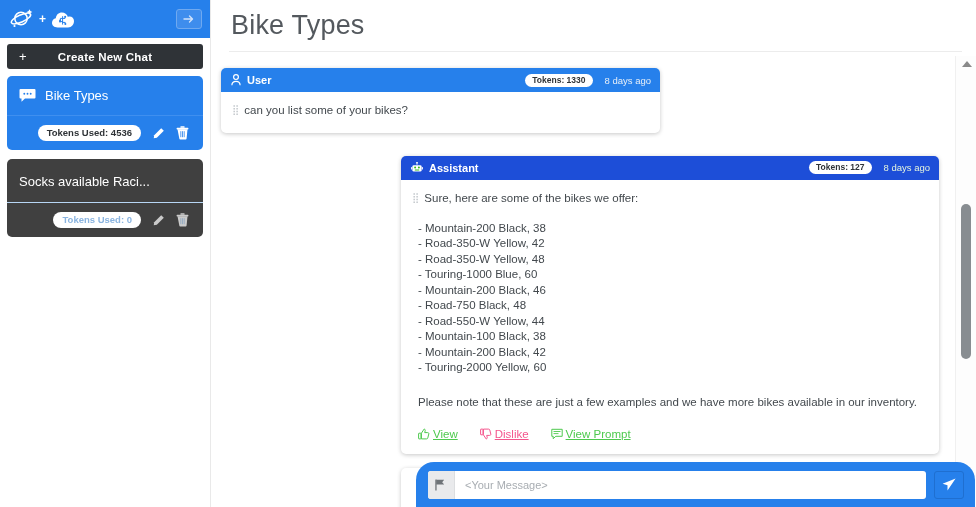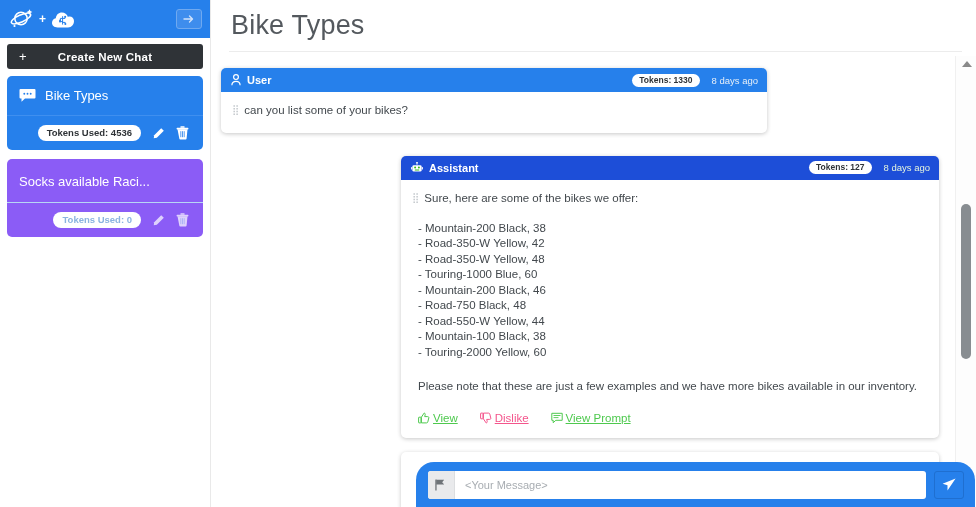--- a/index.html
+++ b/index.html
@@ -74,21 +74,21 @@
     text-align: center;
     letter-spacing: .2px;
   }
 
   .chat-list { padding: 7px 7px 0 7px; display: flex; flex-direction: column; gap: 9px; }
   .chat-card {
     border-radius: 5px;
     overflow: hidden;
   }
   .chat-card.active { background: #2680eb; }
-  .chat-card.muted  { background: #8b5cf6; }
+  .chat-card.muted  { background: #404040; }
   .chat-card-top {
     display: flex;
     align-items: center;
     gap: 9px;
     padding: 11px 12px 11px 12px;
     min-height: 40px;
   }
   .chat-card.active .chat-card-top { border-bottom: 1px solid #3f8fef; }
   .chat-card.muted  .chat-card-top { border-bottom: 1px solid #b7d6f5; padding-top: 15px; padding-bottom: 13px; }
   .chat-bubble-icon { width: 17px; height: 15px; flex: 0 0 17px; display:block; }
@@ -150,21 +150,21 @@
     overflow: hidden;
   }
 
   .msg {
     background: #ffffff;
     border-radius: 5px;
     box-shadow: 0 1px 4px rgba(0,0,0,.22);
     overflow: hidden;
   }
   .msg-user {
-    width: 546px;
+    width: 439px;
     margin: 6px 0 0 10px;
   }
   .msg-assistant {
     width: 538px;
     margin: 23px 0 0 190px;
   }
   .msg-ghost {
     width: 538px;
     margin: 14px 0 0 190px;
     height: 60px;
@@ -512,20 +512,21 @@
 
           <div class="bike-list">
             <div>- Mountain-200 Black, 38</div>
             <div>- Road-350-W Yellow, 42</div>
             <div>- Road-350-W Yellow, 48</div>
             <div>- Touring-1000 Blue, 60</div>
             <div>- Mountain-200 Black, 46</div>
             <div>- Road-750 Black, 48</div>
             <div>- Road-550-W Yellow, 44</div>
             <div>- Mountain-100 Black, 38</div>
+            <div>- Mountain-200 Black, 42</div>
             <div>- Touring-2000 Yellow, 60</div>
           </div>
 
           <div class="closing-note">Please note that these are just a few examples and we have more bikes available in our inventory.</div>
 
           <div class="actions">
             <span class="action like">
               <span>
                 <svg viewBox="0 0 12 12">
                   <path d="M3.4 5.2 L6.1 1.1 c.9 0 1.3 .7 1.1 1.5 L6.7 4.6 h3 c.8 0 1.3 .6 1.1 1.3 l-1 4 c-.1 .6 -.6 1 -1.2 1 H3.4z" fill="none" stroke="#4ec94e" stroke-width="1"></path>

